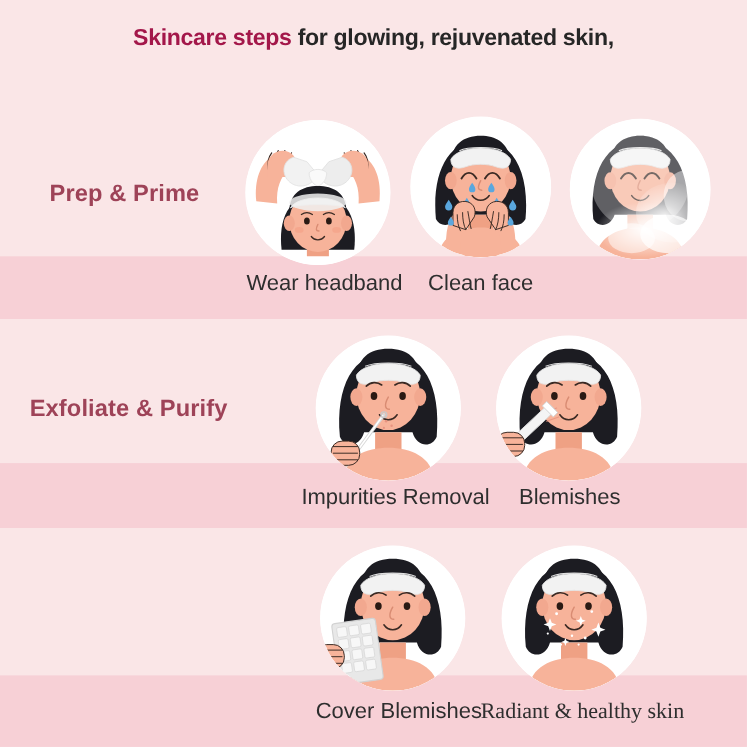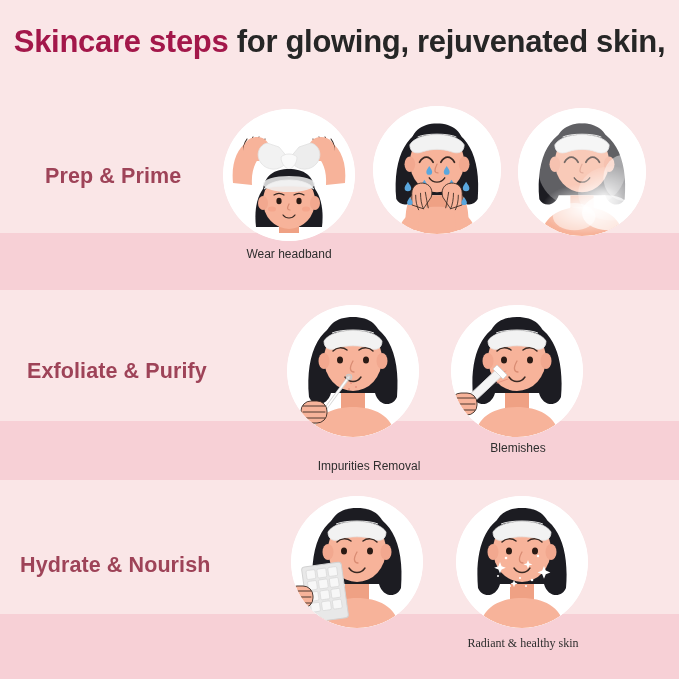--- a/index.html
+++ b/index.html
@@ -14,21 +14,21 @@
   
   .band{position:absolute;left:0;width:679px;background:#F7D0D6;}
   #band1{top:233px;height:57px;}
   #band2{top:421px;height:59px;}
   #band3{top:614px;height:65px;}
 
   
   #title{
     position:absolute;left:0;top:22px;width:679px;
     text-align:center;
-    font-size:31px;font-weight:bold;line-height:1.28;
+    font-size:21px;font-weight:bold;line-height:1.28;
     color:#262626;letter-spacing:-0.3px;
     word-spacing:0px;
   }
   #title .accent{color:#A3174A;}
   #title .l2{display:block;}
 
   
   .sec-label{
     position:absolute;
     font-size:21.5px;font-weight:bold;color:#9E4358;
@@ -52,46 +52,45 @@
   
   #c-2-1{left:287px;top:305px;width:132px;height:132px;}
   #c-2-2{left:451px;top:305px;width:132px;height:132px;}
   
   #c-3-1{left:291px;top:496px;width:132px;height:132px;}
   #c-3-2{left:456px;top:496px;width:132px;height:132px;}
 
   
   .caption{
     position:absolute;text-align:center;
-    font-size:12px;color:#2E2E2E;white-space:nowrap;
+    font-size:20px;color:#2E2E2E;white-space:nowrap;
   }
   #cap-1-1{left:224px;top:247px;width:130px;}
   #cap-1-2{left:373px;top:247px;width:128px;}
   #cap-1-3{left:517px;top:247px;width:128px;}
-  #cap-2-1{left:290px;top:441px;width:158px;margin-top:18px;}
+  #cap-2-1{left:274px;top:441px;width:158px;}
   #cap-2-2{left:452px;top:441px;width:132px;}
   #cap-3-1{left:287px;top:636px;width:142px;}
   #cap-3-2{left:437px;top:636px;width:172px;font-family:Liberation Serif, serif;}
 </style>
 </head>
 <body>
 
 <div id="page">
 
   <div class="band" id="band1"></div>
   <div class="band" id="band2"></div>
   <div class="band" id="band3"></div>
 
   <div id="title">
     <span class="accent">Skincare steps</span><span> for glowing, rejuvenated skin,</span>
   </div>
 
   <div class="sec-label" id="label-2">Exfoliate &amp; Purify</div>
   <div class="sec-label" id="label-1">Prep &amp; Prime</div>
-  <div class="sec-label" id="label-3">Hydrate &amp; Nourish</div>
 
   <div class="circle" id="c-1-1">
     <svg viewBox="0 0 132 132">
       <defs>
         <clipPath id="clipA">
             <circle cx="66" cy="66" r="66"></circle>
           </clipPath>
       </defs>
       <g clip-path="url(#clipA)">
         <rect width="132" height="132" fill="#fff"></rect>
@@ -451,17 +450,19 @@
           <circle cx="54" cy="90" r="1"></circle>
             <circle cx="86" cy="90" r="1.1"></circle>
           <circle cx="42" cy="80" r="1"></circle>
             <circle cx="70" cy="90" r="1"></circle>
         </g>
       </g>
     </svg>
   </div>
 
   <div class="caption" id="cap-1-1">Wear headband</div>
+  <div class="caption" id="cap-1-2">Clean face</div>
   <div class="caption" id="cap-2-1">Impurities Removal</div>
   <div class="caption" id="cap-2-2">Blemishes</div>
+  <div class="caption" id="cap-3-1">Cover Blemishes</div>
   <div class="caption" id="cap-3-2">Radiant &amp; healthy skin</div>
 
 </div>
 
 </body></html>

